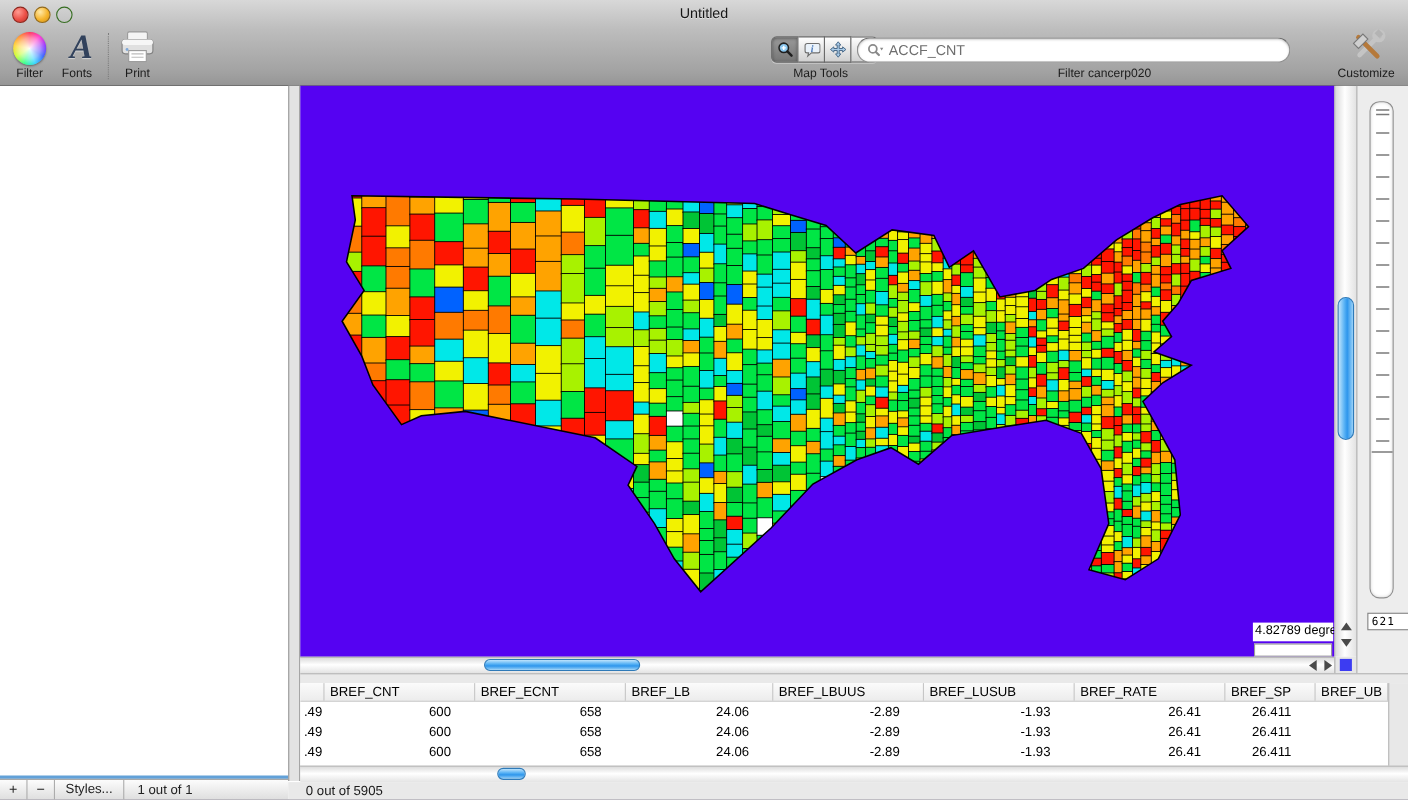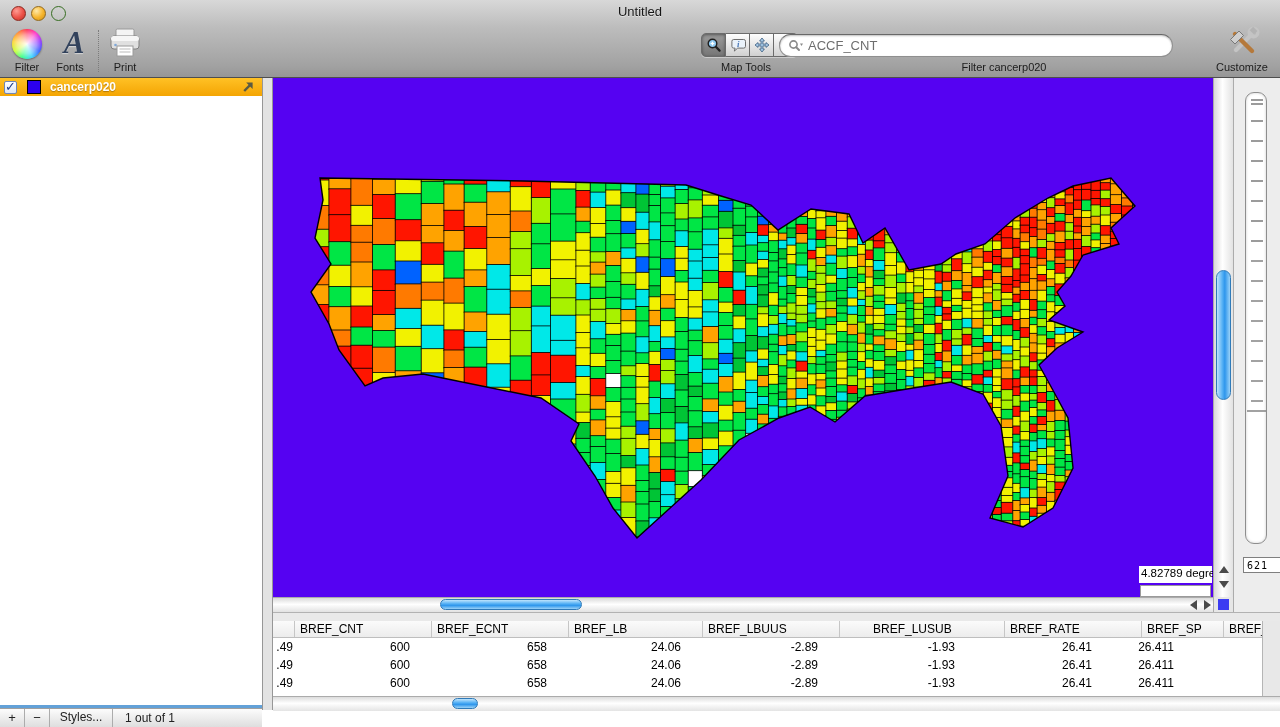--- a/index.html
+++ b/index.html
@@ -183,31 +183,20 @@
     <svg class="customize-icon" width="34" height="34" viewBox="0 0 34 34">
       <line x1="27" y1="7" x2="10" y2="24" stroke="#C4C4C4" stroke-width="4.2" stroke-linecap="round"></line>
       <circle cx="27.5" cy="6.5" r="4.3" fill="none" stroke="#C4C4C4" stroke-width="3.4"></circle>
       <rect x="24.6" y="2" width="6" height="5" fill="#B3B3B3" stroke="none" transform="rotate(45 27.5 4.5)"></rect>
       <line x1="9" y1="8" x2="26" y2="25" stroke="#B5793B" stroke-width="4.4" stroke-linecap="round"></line>
       <path d="M4.5 13.5 L13 5 L17.5 9.5 L9 18 Z" fill="#CFCFCF" stroke="#787878" stroke-width="1"></path>
     </svg>
     <div class="tb-label" style="left:1204px;width:76px">Customize</div>
   </div>
 
-  <div class="sidebar">
-    <div class="layer-row">
-      <span class="cbx"></span>
-      <span class="swatch" style="background: rgb(43, 0, 238);"></span>
-      <span class="layer-name">cancerp020</span>
-      <svg class="layer-arrow" width="14" height="14" viewBox="0 0 14 14">
-        <line x1="3.2" y1="11" x2="10" y2="4.2" stroke="#5A5A42" stroke-width="2.4"></line>
-        <path d="M5.2 2.6 L11.6 2.6 L11.6 9 Z" fill="#5A5A42"></path>
-      </svg>
-    </div>
-  </div>
   <div class="side-blue"></div>
   <div class="side-footer">
     <div class="fbtn">+</div>
     <div class="fbtn">−</div>
     <div class="fbtn styles">Styles...</div>
     <div class="fcount">1 out of 1</div>
   </div>
   <div class="divider"></div>
 
   <div class="map-viewport" style="background: rgb(85, 2, 242);">
@@ -2826,21 +2815,21 @@
   </div>
 
   <div class="gap-band"></div>
   <div class="table-area">
     <div class="thead">
         <div class="th" style="width: 22px;"></div>
         <div class="th" style="width: 137px;">BREF_CNT</div>
         <div class="th" style="width: 137px;">BREF_ECNT</div>
         <div class="th" style="width: 134px;">BREF_LB</div>
         <div class="th" style="width: 137px;">BREF_LBUUS</div>
-        <div class="th" style="width: 137px; margin-left: 28px;">BREF_LUSUB</div>
+        <div class="th" style="width: 137px;">BREF_LUSUB</div>
         <div class="th" style="width: 137px;">BREF_RATE</div>
         <div class="th" style="width: 82px;">BREF_SP</div>
         <div class="th" style="width: 66px; text-align: right;">BREF_UB</div>
       </div>
     <div>
         <div class="tr">
           <div class="td first" style="width: 22px;">.49</div>
           <div class="td" style="width: 137px;">600</div>
           <div class="td" style="width: 137px;">658</div>
           <div class="td" style="width: 134px;">24.06</div>
@@ -2882,14 +2871,17 @@
           <div class="td" style="width: 137px;">26.41</div>
           <div class="td" style="width: 82px;">26.411</div>
           <div class="td" style="width: 66px;"></div>
         </div>
       </div>
   </div>
   <div class="table-right-strip"></div>
   <div class="table-hscroll">
     <div class="table-hthumb"></div>
   </div>
+  <div class="statusbar">
+    <span class="status-text">0 out of 5905</span>
+  </div>
 
 </div>
 
 </body></html>

